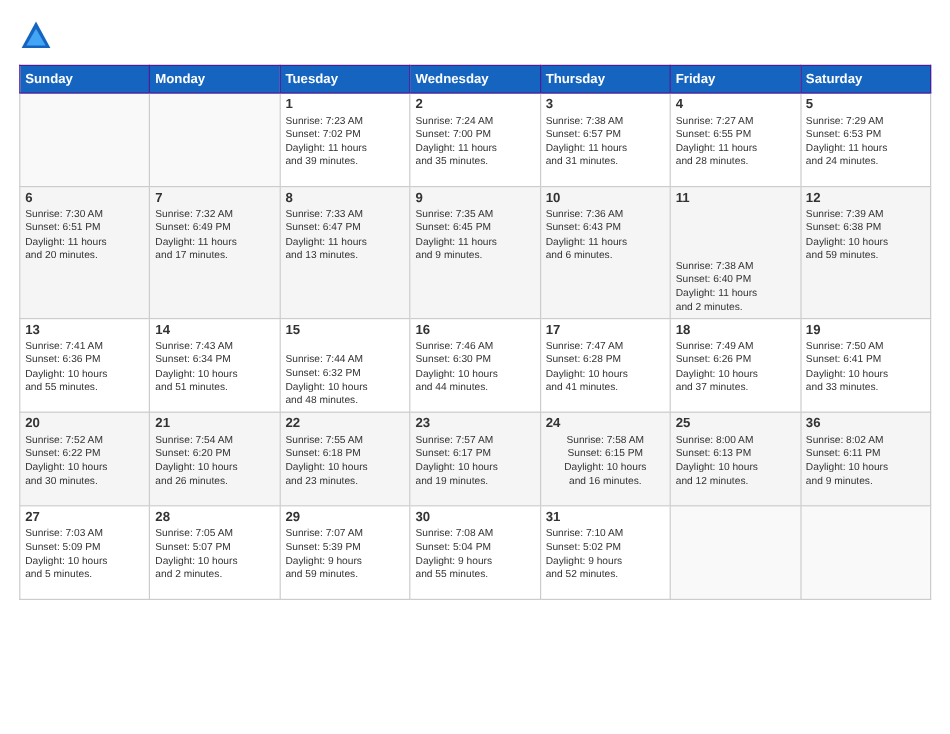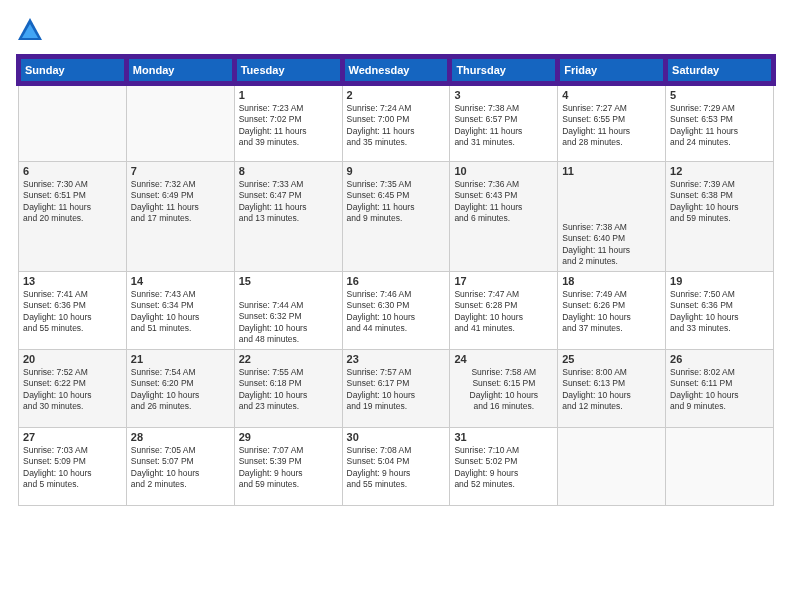--- a/index.html
+++ b/index.html
@@ -62,21 +62,21 @@
       border-collapse: collapse;
       table-layout: fixed;
     }
     th {
       background-color: #1565c0;
       color: #fff;
       font-size: 11px;
       font-weight: bold;
       padding: 5px 4px;
       text-align: left;
-      border: 5px solid #4c1d95;
+      border: 1px solid #4c1d95;
     }
     td {
       vertical-align: top;
       border: 1px solid #ccc;
       padding: 3px 4px;
       font-size: 9px;
       color: #333;
       height: 78px;
       background: #fff;
     }
@@ -264,21 +264,21 @@
           <td>
             <span class="day-num">18</span>
             <div class="day-info" style="white-space: pre-line;">Sunrise: 7:49 AM
 Sunset: 6:26 PM
 Daylight: 10 hours
 and 37 minutes.</div>
           </td>
           <td>
             <span class="day-num">19</span>
             <div class="day-info" style="white-space: pre-line;">Sunrise: 7:50 AM
-Sunset: 6:36 PM
+Sunset: 6:41 PM
 Daylight: 10 hours
 and 33 minutes.</div>
           </td>
         </tr>
         <tr>
           <td>
             <span class="day-num">20</span>
             <div class="day-info" style="white-space: pre-line;">Sunrise: 7:52 AM
 Sunset: 6:22 PM
 Daylight: 10 hours
@@ -313,21 +313,21 @@
 and 16 minutes.</div>
           </td>
           <td>
             <span class="day-num">25</span>
             <div class="day-info" style="white-space: pre-line;">Sunrise: 8:00 AM
 Sunset: 6:13 PM
 Daylight: 10 hours
 and 12 minutes.</div>
           </td>
           <td>
-            <span class="day-num">26</span>
+            <span class="day-num">36</span>
             <div class="day-info" style="white-space: pre-line;">Sunrise: 8:02 AM
 Sunset: 6:11 PM
 Daylight: 10 hours
 and 9 minutes.</div>
           </td>
         </tr>
         <tr>
           <td>
             <span class="day-num">27</span>
             <div class="day-info" style="white-space: pre-line;">Sunrise: 7:03 AM

